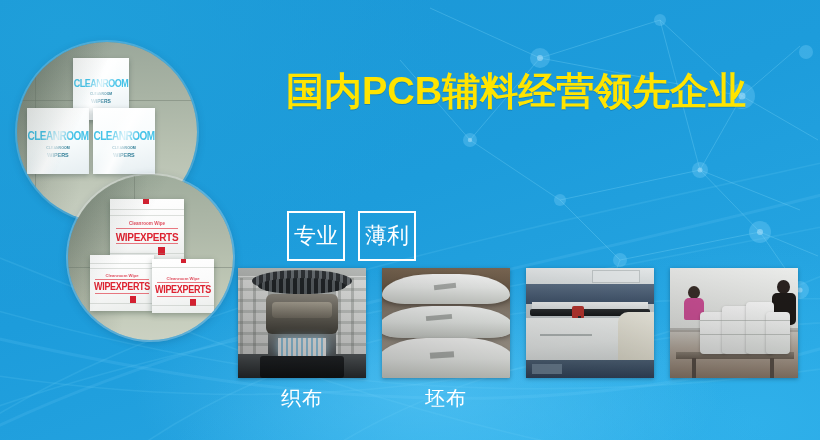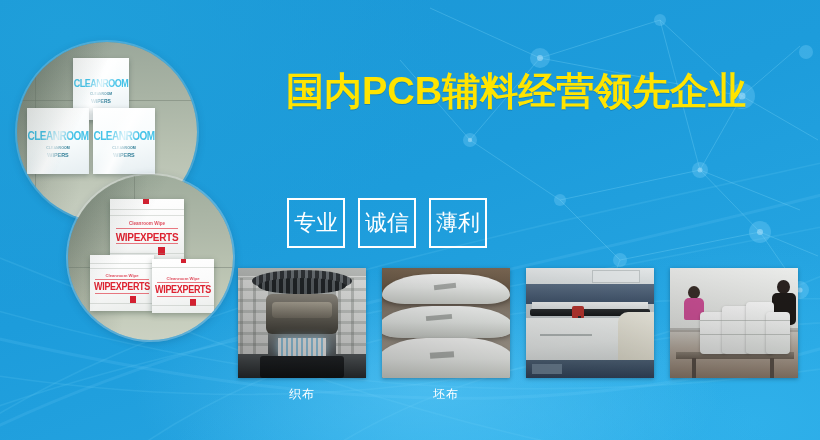--- a/index.html
+++ b/index.html
@@ -193,21 +193,21 @@
     font-weight: normal;
     letter-spacing: 1px;
     white-space: nowrap;
     line-height: 1;
   }
 
   
   .tags {
     position: absolute;
     left: 287px;
-    top: 198px;
+    top: 211px;
     display: flex;
     gap: 13px;
   }
   .tag {
     width: 58px;
     height: 50px;
     border: 2px solid #ffffff;
     box-sizing: border-box;
     display: flex;
     align-items: center;
@@ -234,21 +234,21 @@
     height: 110px;
     position: relative;
     overflow: hidden;
     background: #6d7b84;
     box-shadow: 0 1px 4px rgba(0,30,50,.35);
   }
   .caption {
     margin-top: 10px;
     text-align: center;
     color: #ffffff;
-    font-size: 12px;
+    font-size: 20px;
     letter-spacing: 1px;
     line-height: 1;
   }
 
   
   .sh { position: absolute; }
 </style>
 </head>
 <body>
 
@@ -387,23 +387,20 @@
   </div>
 
   <div class="headline">国内PCB辅料经营领先企业</div>
 
 
   <div class="tags">
     <div class="tag">
       <span>专业</span>
     </div>
     <div class="tag">
-      <span>诚信</span>
-    </div>
-    <div class="tag">
       <span>薄利</span>
     </div>
   </div>
 
   <div class="strip">
 
     <div class="shot-wrap">
       <div class="shot">
         <div class="sh" style="inset:0;background:linear-gradient(180deg,#c9ccc9 0%,#b6bab8 40%,#6f7578 70%,#2d3134 100%);"></div>
 

